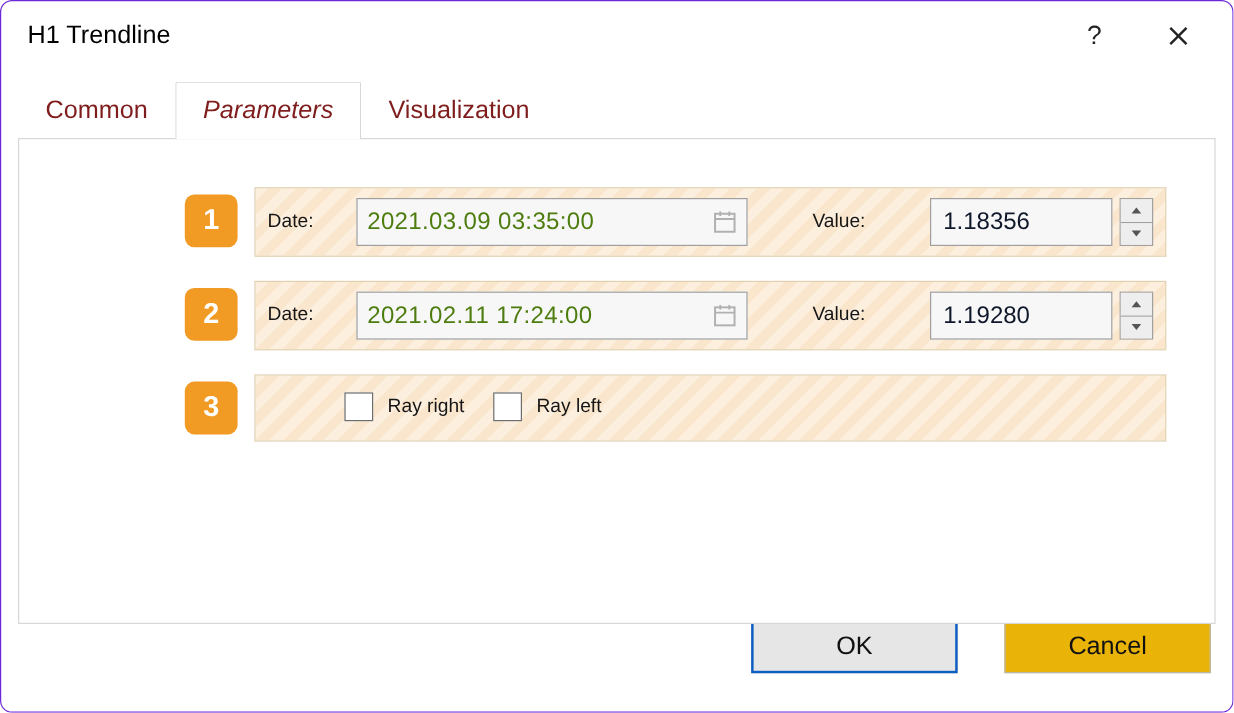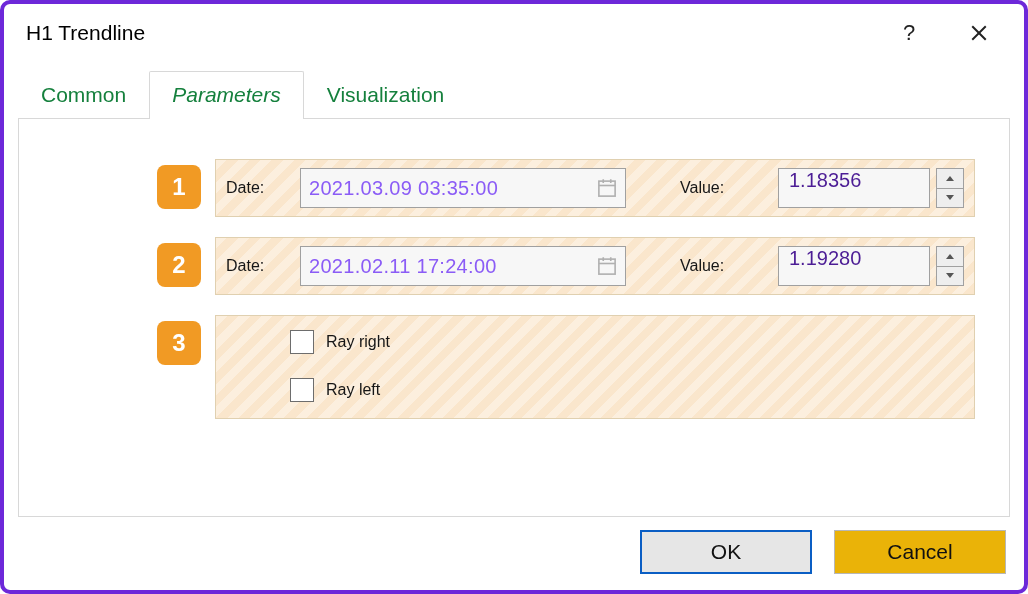--- a/index.html
+++ b/index.html
@@ -5,21 +5,21 @@
   * { box-sizing: border-box; }
   html, body {
     margin: 0; padding: 0;
     width: 1028px; height: 594px;
     font-family: "Segoe UI", Arial, sans-serif;
     font-size: 20px;
     background: #fff;
   }
   .window {
     width: 1028px; height: 594px;
-    border: 4px solid #6d28d9;
+    border: 1px solid #6d28d9;
     border-radius: 10px;
     background: #fff;
     padding: 0;
     position: relative;
     overflow: hidden;
   }
   .titlebar {
     height: 58px;
     display: flex;
     align-items: center;
@@ -53,21 +53,21 @@
   .tabrow {
     display: flex;
     align-items: flex-end;
     height: 54px;
     position: relative;
     z-index: 2;
   }
   .tab {
     padding: 11px 22px 12px 22px;
     font-size: 21px;
-    color: #15803d;
+    color: #7f1d1d;
     border: 1px solid transparent;
     border-bottom: none;
     position: relative;
     top: 1px;
     background: transparent;
     cursor: default;
   }
   .tab.active {
     border-color: #d8d8d8;
     background: #fff;
@@ -128,65 +128,65 @@
 
   .date-field {
     display: flex; align-items: center;
     border: 1px solid #a0a0a0;
     background: #f7f7f7;
     height: 40px;
     width: 326px;
     padding: 0 8px;
     justify-content: space-between;
   }
-  .date-field .txt { color: #8b5cf6; font-size: 20px; letter-spacing: 0.3px; }
+  .date-field .txt { color: #4d7c0f; font-size: 20px; letter-spacing: 0.3px; }
   .date-field .cal-icon { width: 20px; height: 20px; opacity: 0.55; }
 
   .value-wrap {
     display: flex;
     align-items: stretch;
     margin-left: 10px;
   }
   .value-field {
     border: 1px solid #a0a0a0;
     background: #f7f7f7;
     height: 40px;
     width: 152px;
     padding: 0 10px;
-    display: flex; 
-    color: #4c1d95; font-size: 20px;
+    display: flex; align-items: center;
+    color: #0f172a; font-size: 20px;
   }
   .spin {
     display: flex; flex-direction: column;
     border: 1px solid #a0a0a0;
     width: 28px;
     margin-left: 6px;
   }
   .spin div {
     flex: 1;
     display: flex; align-items: center; justify-content: center;
     background: #eeeeee;
     border-bottom: 1px solid #a0a0a0;
   }
   .spin div:last-child { border-bottom: none; }
   .spin svg { width: 10px; height: 7px; fill: #555; }
 
-  .stripe.tall { flex-direction: column; align-items: flex-start; padding: 14px 10px 16px 74px; gap: 24px; }
+  .stripe.tall { flex-direction: row; align-items: flex-start; padding: 14px 10px 16px 74px; gap: 24px; }
 
   .chk-row { display: flex; align-items: center; gap: 12px; }
   .chk {
     width: 24px; height: 24px;
     border: 1.5px solid #6d6d6d;
     background: #fff;
   }
 
   .footer {
     position: absolute;
-    right: 18px; bottom: 16px;
-    display: flex; gap: 22px; margin-top: 32px;
+    right: 18px; bottom: 32px;
+    display: flex; gap: 39px; margin-top: 32px;
   }
   .btn {
     width: 172px; height: 44px;
     background: #eab308;
     border: 1px solid #b7b7b7;
     display: flex; align-items: center; justify-content: center;
     font-size: 21px; color: #111;
   }
   .btn.primary {
     background: #e6e6e6;

